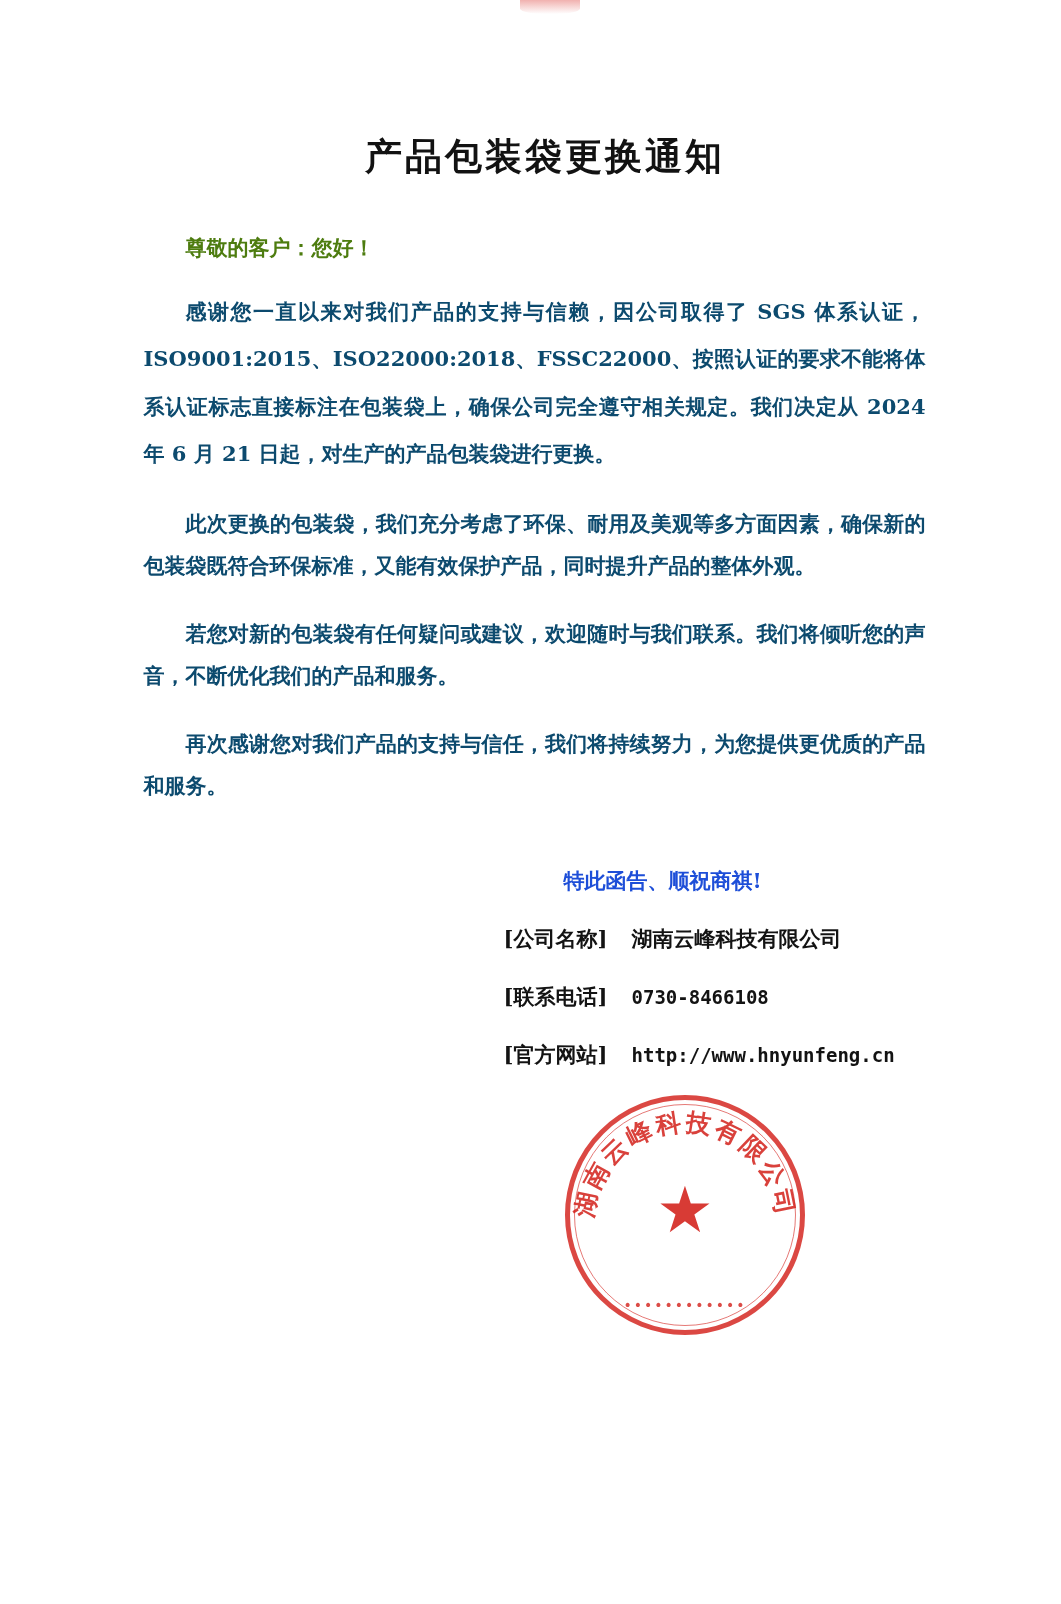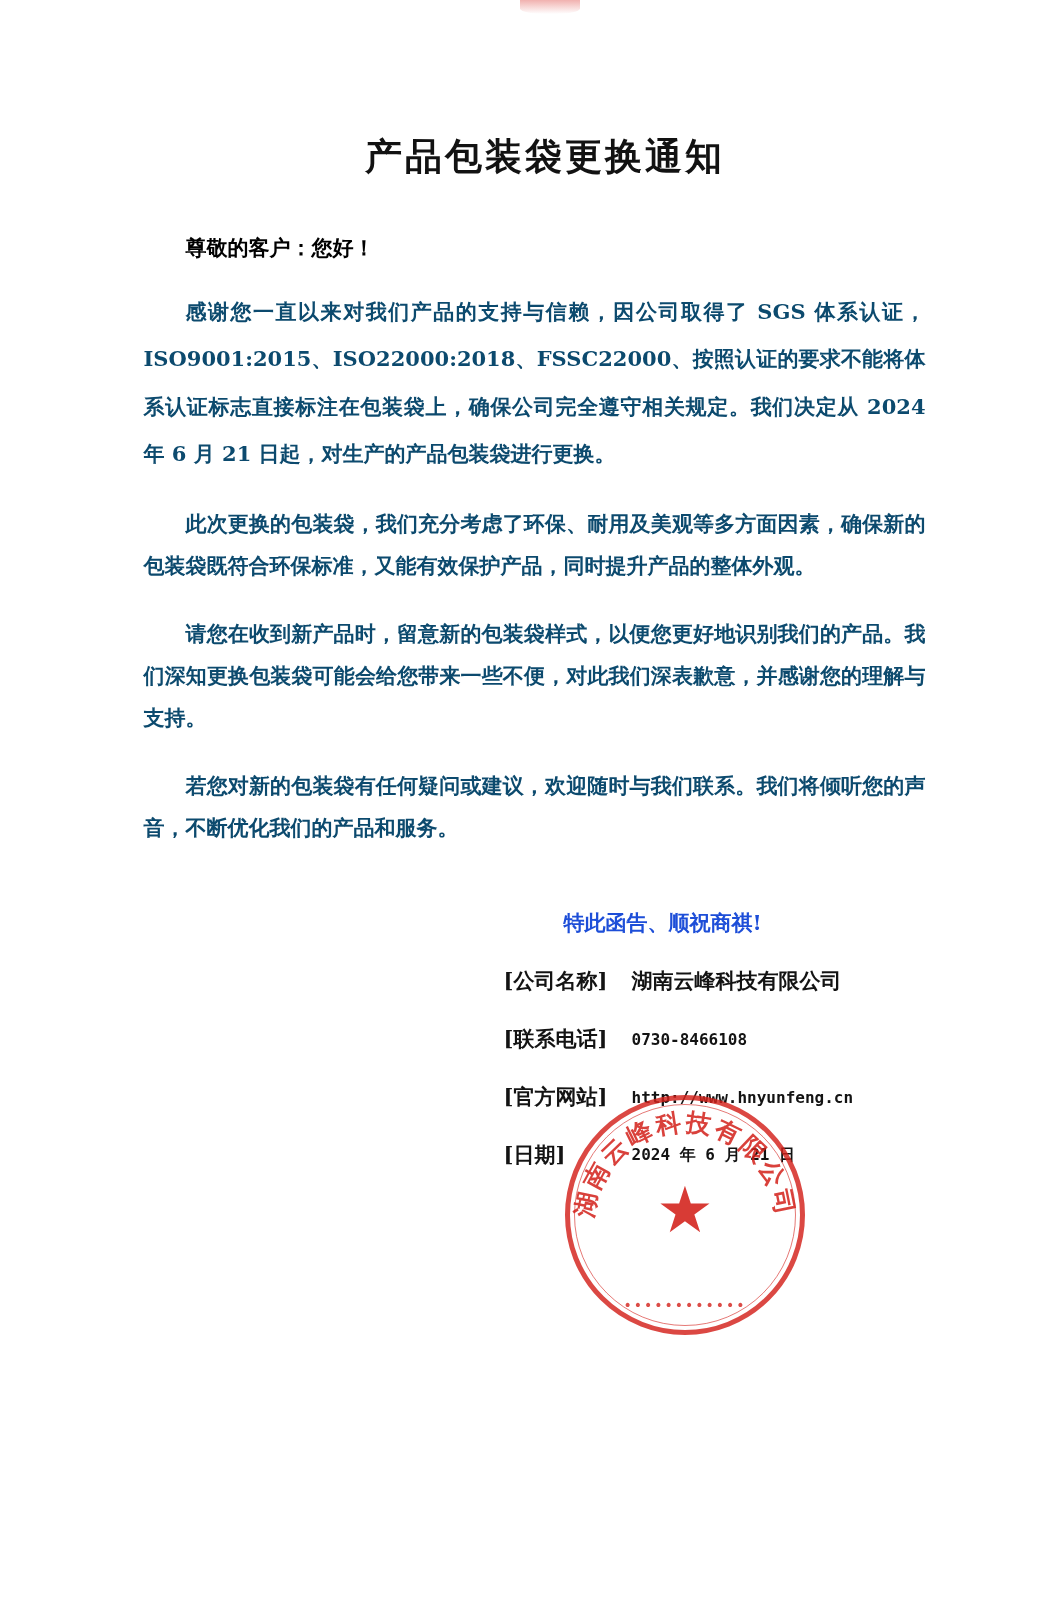--- a/index.html
+++ b/index.html
@@ -39,21 +39,21 @@
     padding-left: 8px;
     box-sizing: border-box;
   }
   .salutation {
     font-family: "DejaVu Serif", "Liberation Serif", serif;
     font-size: 21px;
     font-weight: 700;
     margin-top: 52px;
     margin-bottom: 0;
     text-indent: 42px;
-    color: #000000;
+    color: #4d7c0f;
   }
   p.para {
     font-family: "DejaVu Serif", "Liberation Serif", serif;
     font-size: 21px;
     font-weight: 700;
     line-height: 2.0;
     text-indent: 42px;
     margin: 26px 0 0 0;
     text-align: justify;
     color: #0c4a6e;
@@ -86,21 +86,21 @@
   .sign-label {
     width: 128px;
     flex: 0 0 128px;
     white-space: nowrap;
   }
   .sign-value {
     white-space: nowrap;
   }
   .sign-value.mono {
     font-family: "DejaVu Sans Mono", "Liberation Mono", monospace;
-    font-size: 16px;
+    font-size: 19px;
     font-weight: 700;
   }
   
   .seal {
     position: absolute;
     left: 565px;
     top: 1095px;
     width: 240px;
     height: 240px;
     pointer-events: none;
@@ -177,41 +177,37 @@
   <div class="edge-smudge"></div>
 
   <h1 class="doc-title">产品包装袋更换通知</h1>
 
   <div class="body-block">
 
     <p class="salutation">尊敬的客户：您好！</p>
 
     <p class="para loose">感谢您一直以来对我们产品的支持与信赖，因公司取得了 SGS 体系认证，ISO9001:2015、ISO22000:2018、FSSC22000、按照认证的要求不能将体系认证标志直接标注在包装袋上，确保公司完全遵守相关规定。我们决定从 2024 年 6 月 21 日起，对生产的产品包装袋进行更换。</p>
     <p class="para">此次更换的包装袋，我们充分考虑了环保、耐用及美观等多方面因素，确保新的包装袋既符合环保标准，又能有效保护产品，同时提升产品的整体外观。</p>
-    <p class="para">请您在收到新产品时，留意新的包装袋样式，以便您更好地识别我们的产品。我们深知更换包装袋可能会给您带来一些不便，对此我们深表歉意，并感谢您的理解与支持。</p>
     <p class="para">若您对新的包装袋有任何疑问或建议，欢迎随时与我们联系。我们将倾听您的声音，不断优化我们的产品和服务。</p>
+    <p class="para">再次感谢您对我们产品的支持与信任，我们将持续努力，为您提供更优质的产品和服务。</p>
 
     <p class="closing">特此函告、顺祝商祺!</p>
 
     <div class="sign-block">
       <div class="sign-row">
         <span class="sign-label">[公司名称]</span>
         <span class="sign-value">湖南云峰科技有限公司</span>
       </div>
       <div class="sign-row">
         <span class="sign-label">[联系电话]</span>
         <span class="sign-value mono">0730-8466108</span>
       </div>
       <div class="sign-row">
         <span class="sign-label">[官方网站]</span>
         <span class="sign-value mono">http://www.hnyunfeng.cn</span>
-      </div>
-      <div class="sign-row">
-        <span class="sign-label">[日期]</span>
-        <span class="sign-value mono">2024 年 6 月 21 日</span>
       </div>
     </div>
 
   </div>
 
   <div class="seal">
     <div class="ring"></div>
     <div class="ring-inner"></div>
     <svg class="arc-text" viewBox="0 0 240 240">
       <defs>

